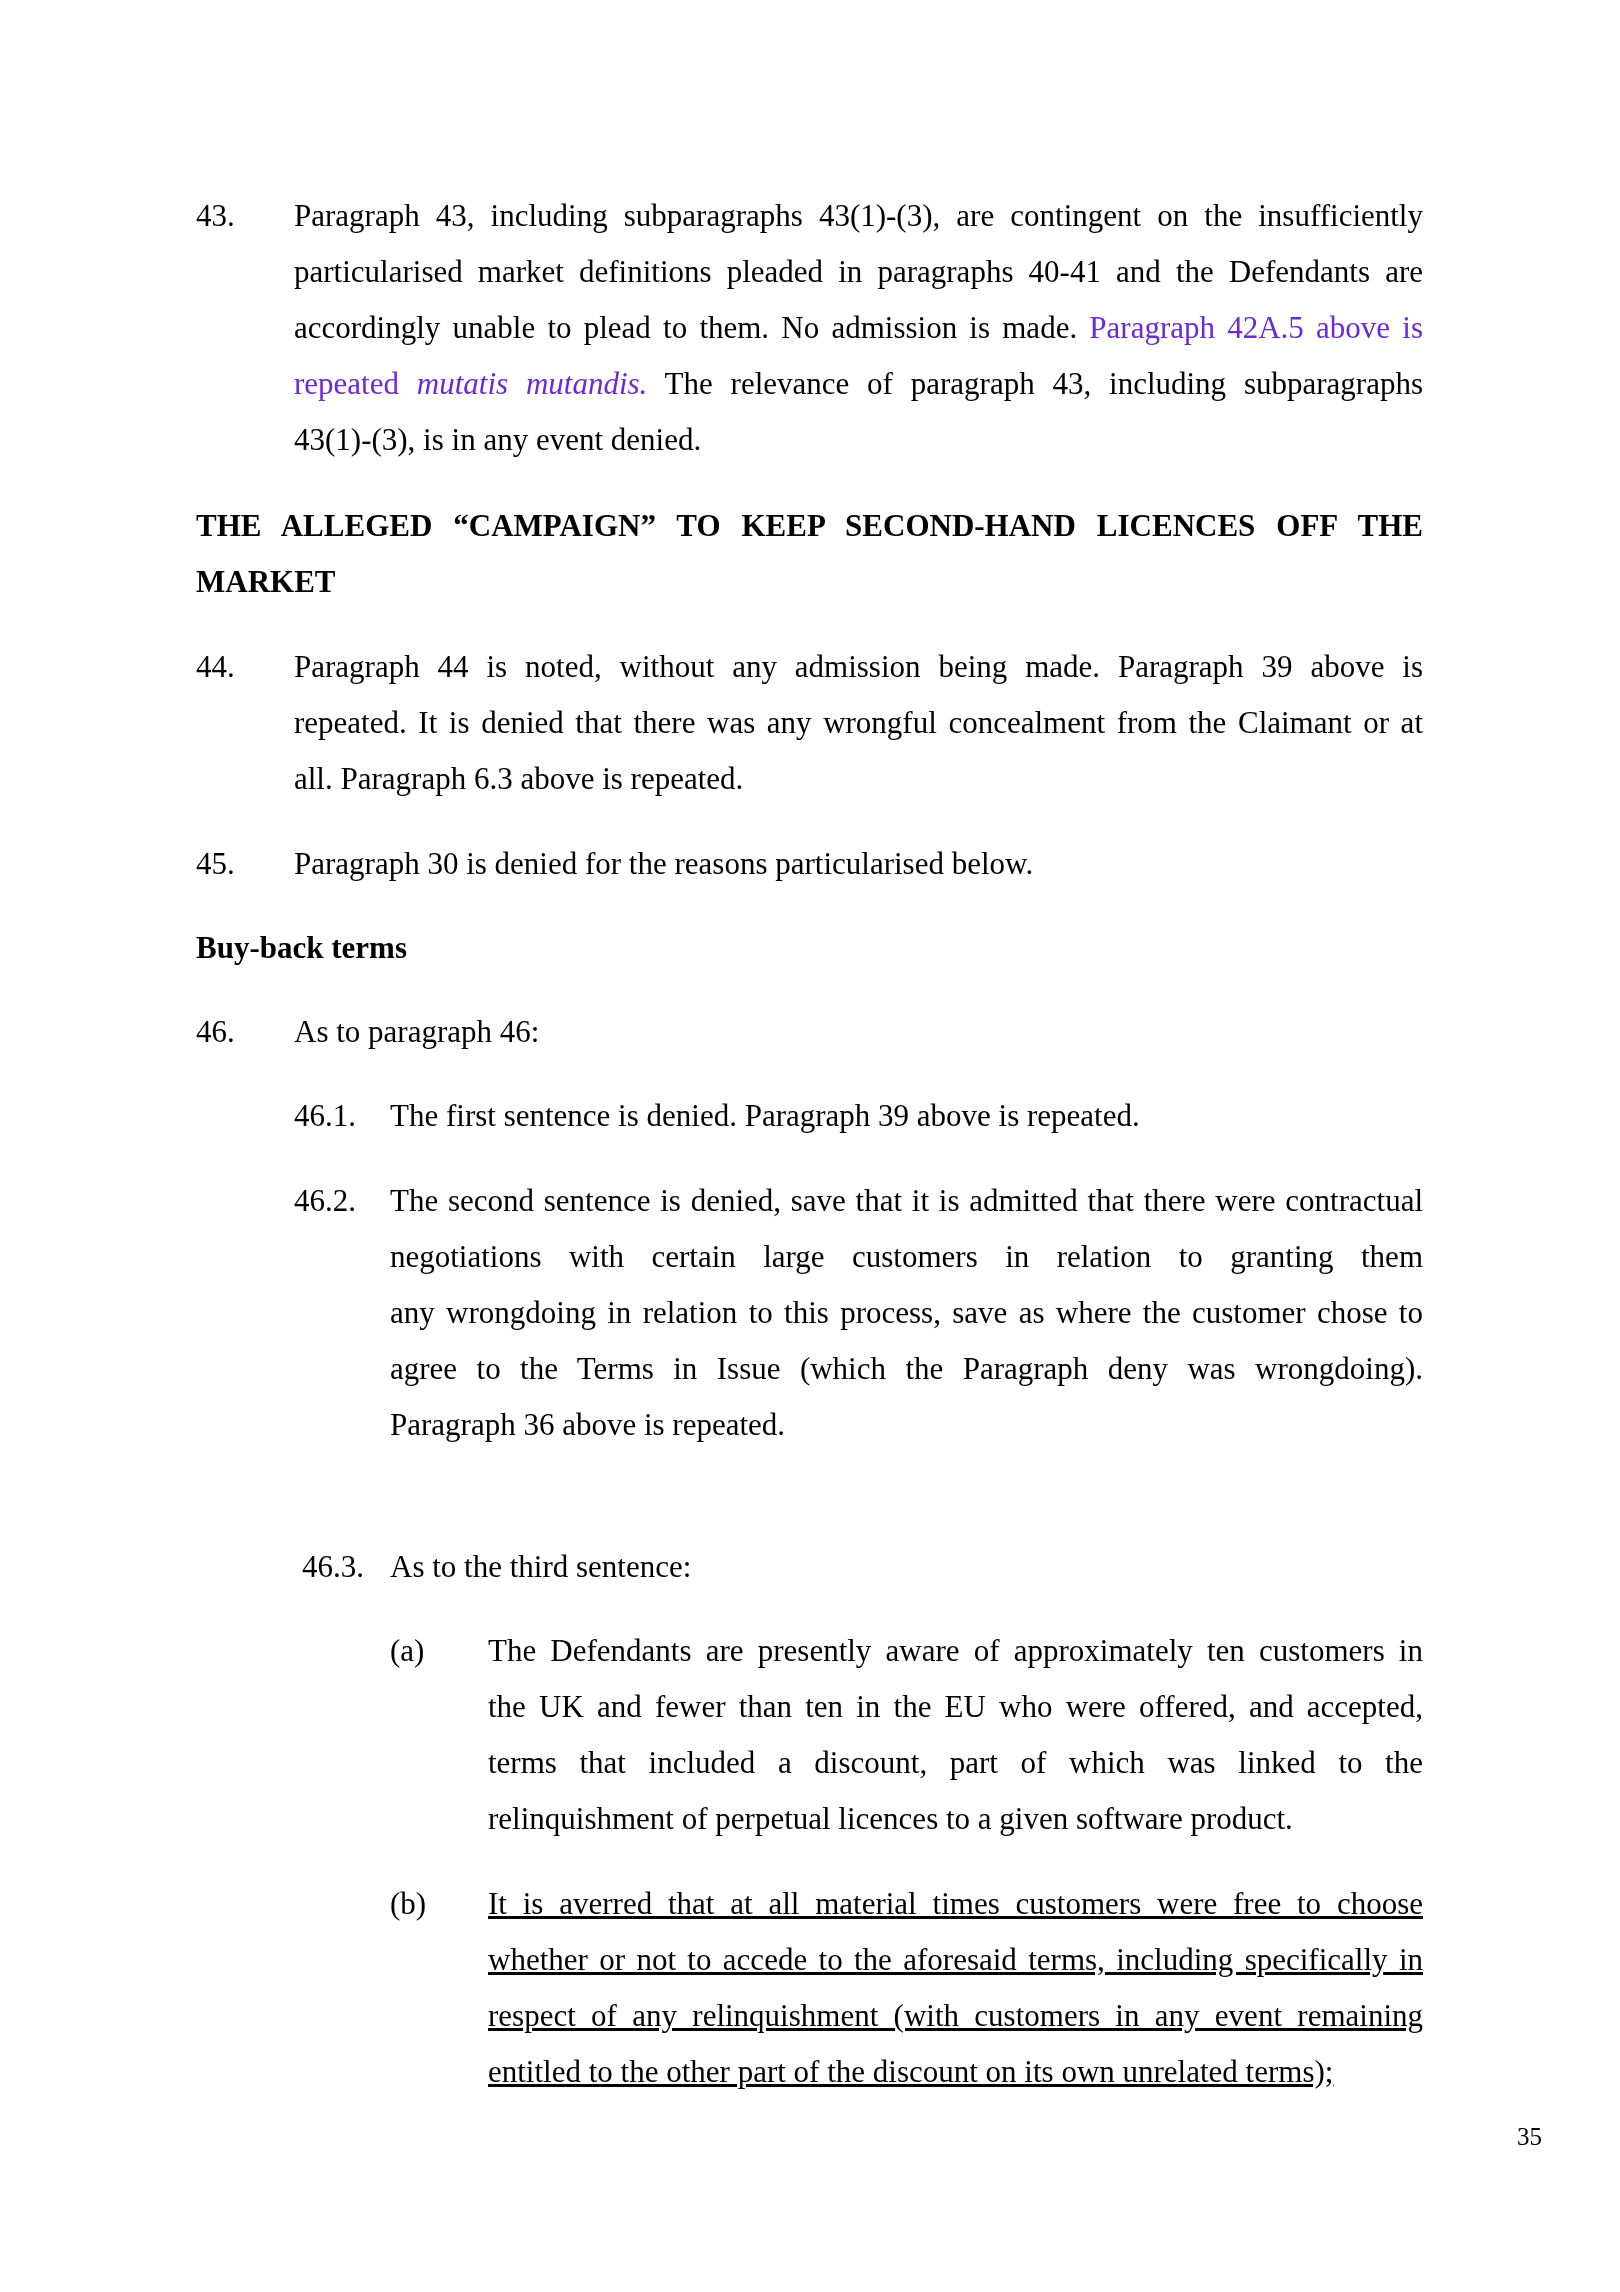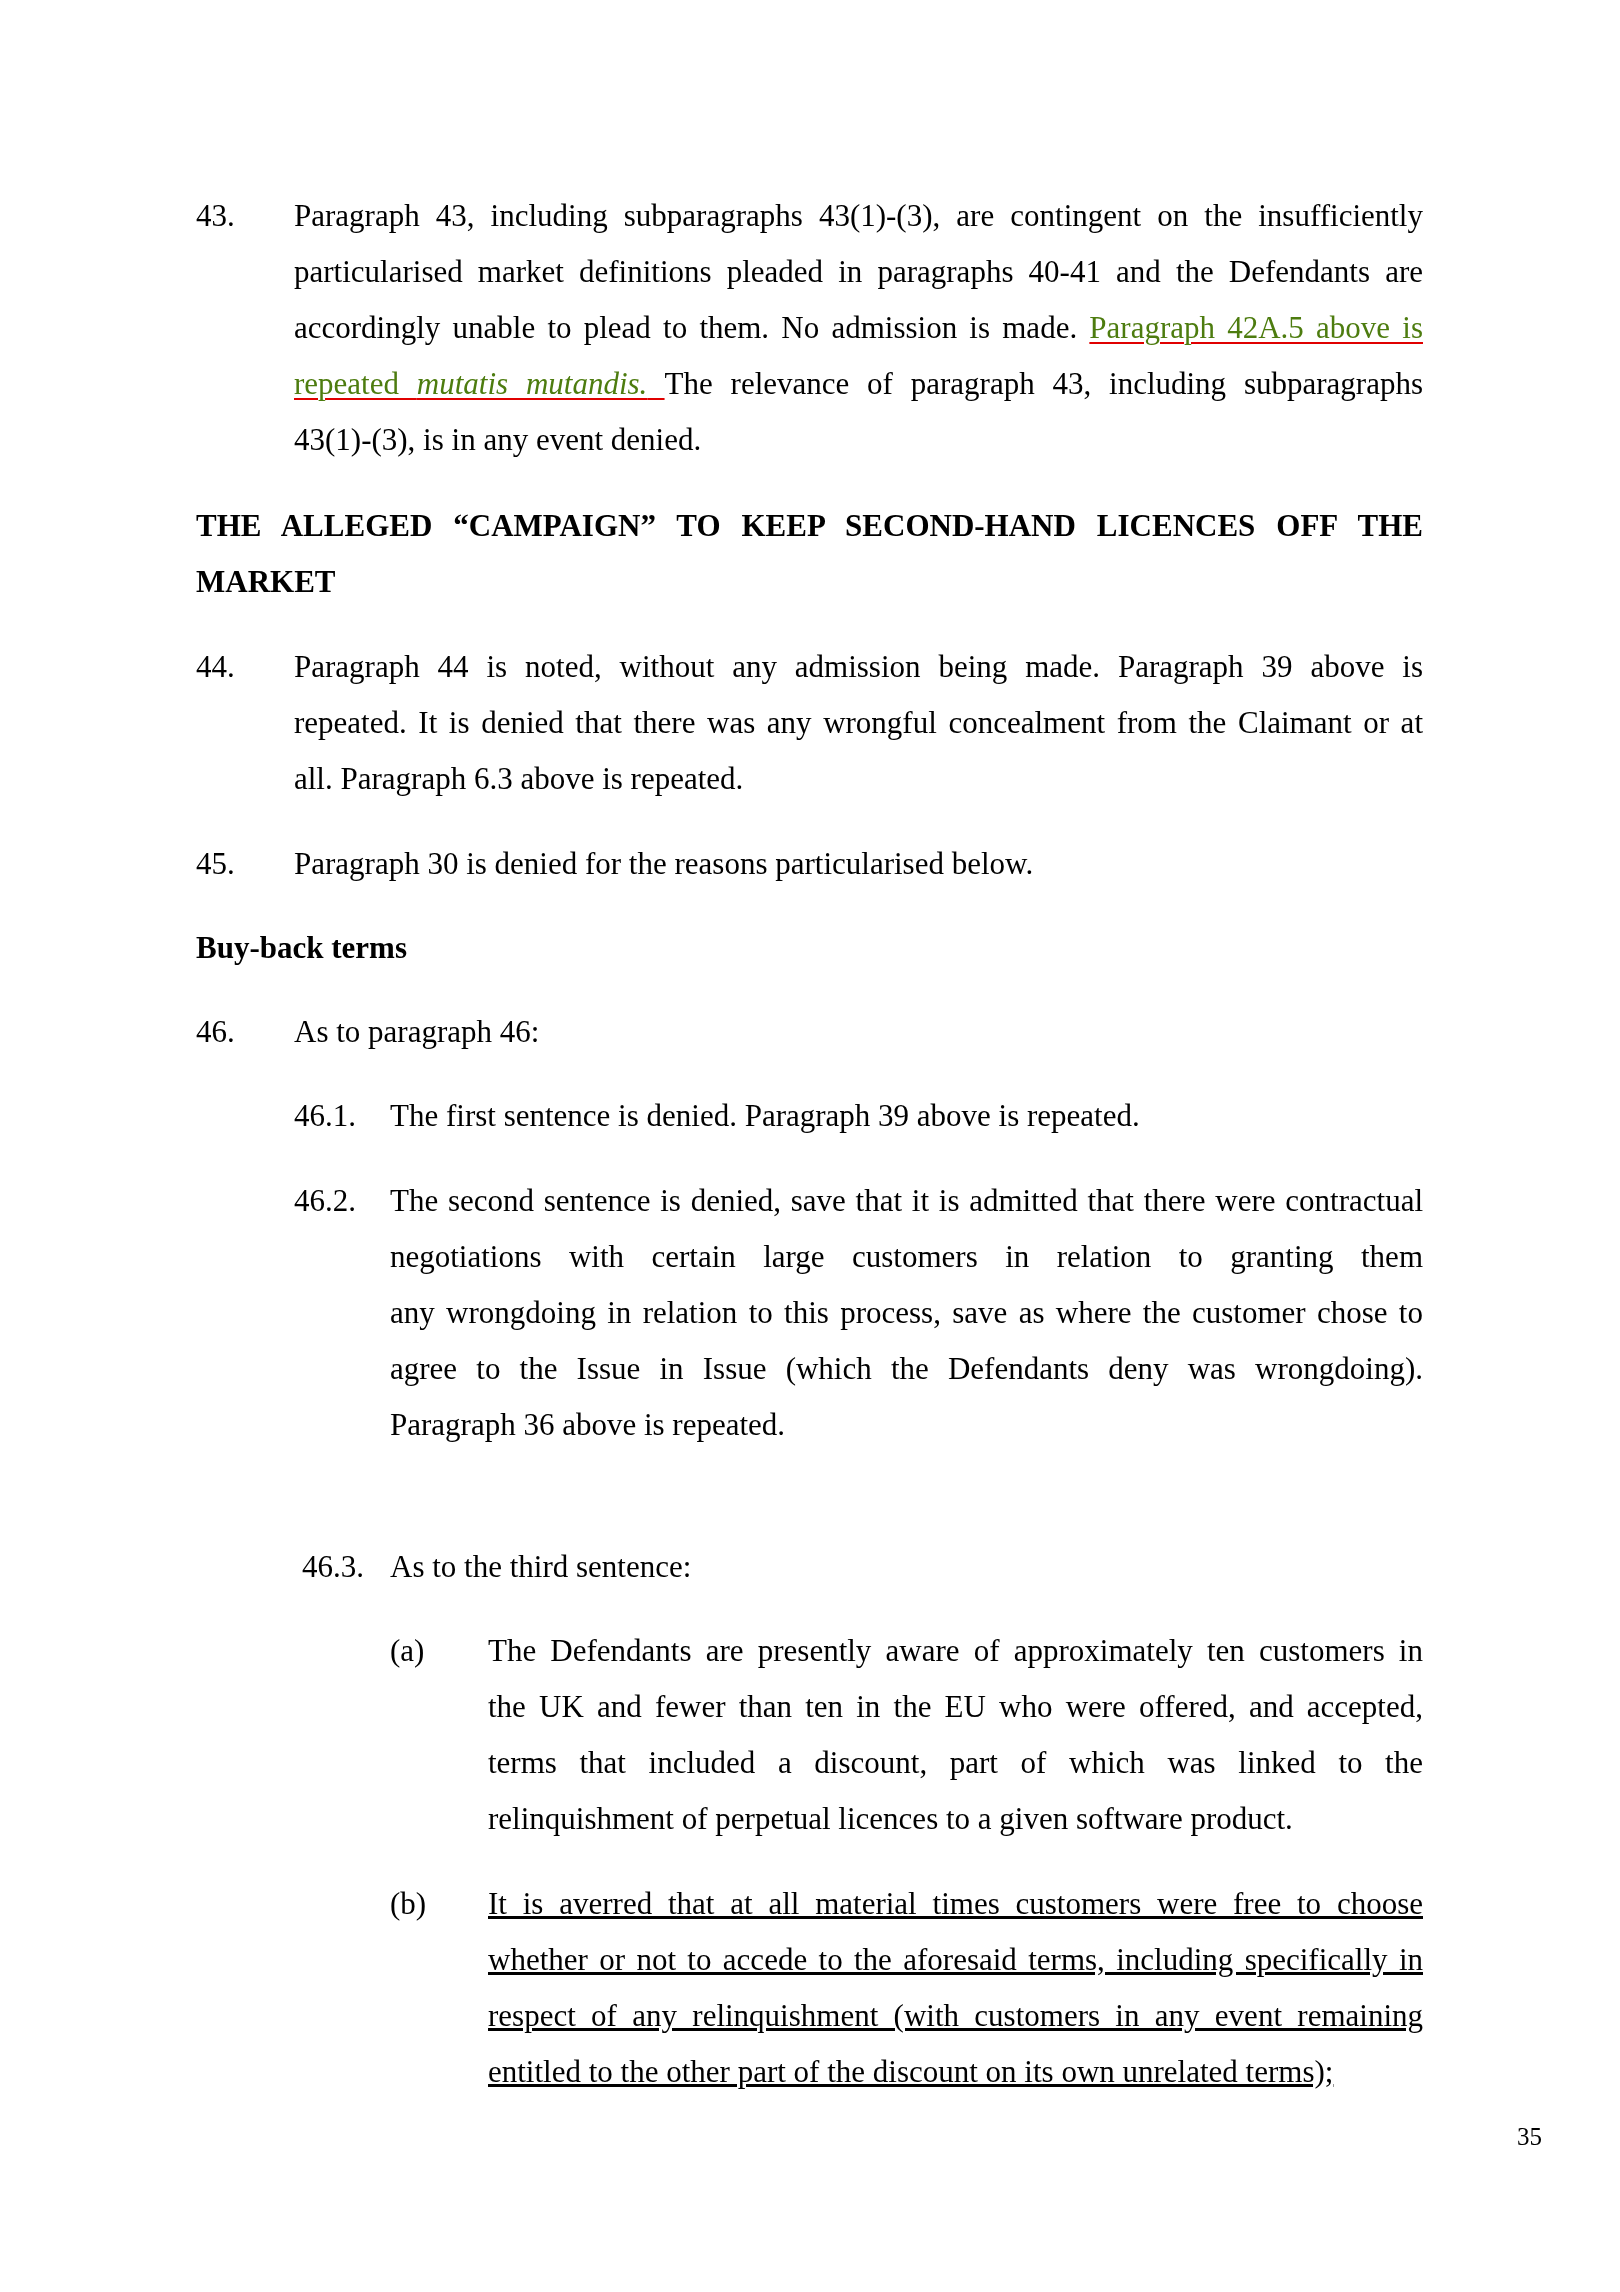--- a/index.html
+++ b/index.html
@@ -47,22 +47,21 @@
       overflow: visible;
     }
     .line.last {
       text-align: left;
       text-align-last: left;
     }
     .heading {
       font-weight: bold;
     }
     .red {
-      color: #4d7c0f;
-      text-decoration: underline;
+      color: #6d28d9;
       text-decoration-color: #e00000;
       text-decoration-thickness: 2px;
       text-underline-offset: 3.9px;
     }
     .page-number {
       position: absolute;
       left: 0;
       width: 1542px;
       text-align: right;
       top: 2117px;
@@ -121,21 +120,21 @@
         <div class="body" style="left: 390px; width: 1033px;">
           <span class="line last"><span>The first sentence is denied. Paragraph 39 above is repeated.</span></span>
         </div>
       </div>
       <div class="block" style="top: 1173px;">
         <span class="num" style="left: 294px; top: 0px;">46.2.</span>
         <div class="body" style="left: 390px; width: 1033px;">
           <span class="line"><span>The second sentence is denied, save that it is admitted that there were contractual</span></span>
           <span class="line"><span>negotiations with certain large customers in relation to granting them</span></span>
           <span class="line"><span>any wrongdoing in relation to this process, save as where the customer chose to</span></span>
-          <span class="line"><span>agree to the Issue in Issue (which the Defendants deny was wrongdoing).</span></span>
+          <span class="line"><span>agree to the Terms in Issue (which the Paragraph deny was wrongdoing).</span></span>
           <span class="line last"><span>Paragraph 36 above is repeated.</span></span>
         </div>
       </div>
       <div class="block" style="top: 1539px;">
         <span class="num" style="left: 294px; top: 0px; margin-left: 8px;">46.3.</span>
         <div class="body" style="left: 390px; width: 1033px;">
           <span class="line last"><span>As to the third sentence:</span></span>
         </div>
       </div>
       <div class="block" style="top: 1623px;">

